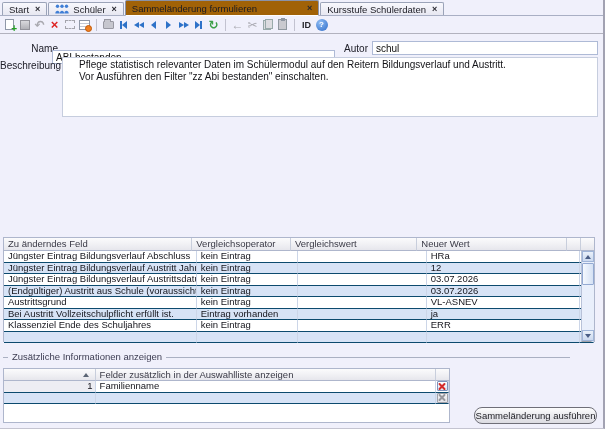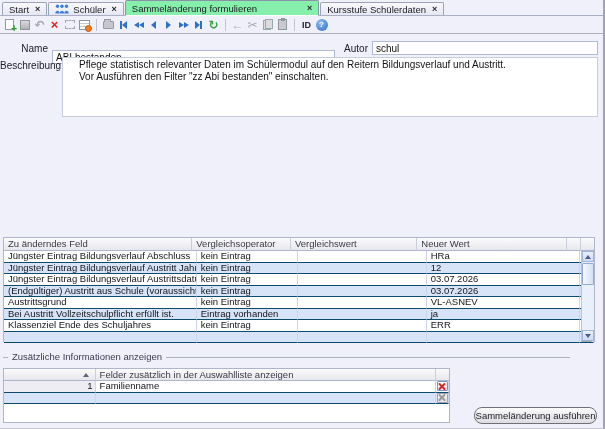--- a/index.html
+++ b/index.html
@@ -8,21 +8,21 @@
 
   .window { position:relative; width:605px; height:429px; background:#f0f0fb; overflow:hidden;
             border-right:2px solid #a2a2b2; border-bottom:1px solid #c4c4d0; }
 
   
   .tabbar { position:absolute; top:0; left:0; right:0; height:16px; display:flex; align-items:flex-end;
             border-bottom:1px solid #a9afc4; padding-left:2px; background:#f0f0fb; }
   .tab { display:flex; align-items:center; gap:4px; height:13px; padding:0 6px; margin-right:1px;
          background:linear-gradient(#f8f8fd,#e7e7f1); border:1px solid #9ba3b8; border-bottom:none;
          border-radius:2px 2px 0 0; font-size:9.5px; white-space:nowrap; cursor:default; }
-  .tab.active { height:16px; background:#86efac; border-color:#8a92a8; margin-bottom:-1px;
+  .tab.active { height:16px; background:#a16207; border-color:#8a92a8; margin-bottom:-1px;
                 border-bottom:1px solid #fdfdff;gap:48px; }
   .tclose { font-weight:bold; font-size:9px; color:#26262e; margin-left:2px; }
 
   
   .toolbar { position:absolute; top:16px; left:0; right:0; height:18px; display:flex; align-items:center;
              padding-left:2px; border-bottom:1px solid #b2b2be; background:#f0f0fb; }
   .tbi { width:15px; height:15px; display:flex; align-items:center; justify-content:center; position:relative; }
   .tsep { width:1px; height:12px; background:#c2c2d0; margin:0 4px; }
   .glyph { font-size:12px; line-height:12px; font-weight:bold; }
   .g-gray { color:#a9a9b0; } .g-red { color:#dd2222; font-size:13px; } .g-green { color:#3da048; }
@@ -192,21 +192,21 @@
     <span class="tbi">
         <span class="ic-paste"></span>
       </span>
     <span class="tsep"></span>
     <span class="tbi ic-id">ID</span>
     <span class="tbi">
         <span class="ic-help">?</span>
       </span>
   </div>
 
-  <div class="flabel" style="left:0;top:43px;width:48px;">Name</div>
+  <div class="flabel" style="left:10px;top:43px;width:48px;">Name</div>
   <input class="finput" style="left: 52px; top: 50px; width: 283px;" value="ABI bestanden">
   <div class="flabel" style="left:340px;top:43px;width:28px;">Autor</div>
   <input class="finput" style="left: 372px; top: 41px; width: 226px;" value="schul">
   <div class="flabel" style="left:0;top:60px;width:59px;">Beschreibung</div>
   <div class="descbox">
     <div>Pflege statistisch relevanter Daten im Schülermodul auf den Reitern Bildungsverlauf und Austritt.</div>
     <div>Vor Ausführen den Filter "zz Abi bestanden" einschalten.</div>
   </div>
 
   <div class="grid" style="left:3px;top:237px;width:592px;height:105px;">

